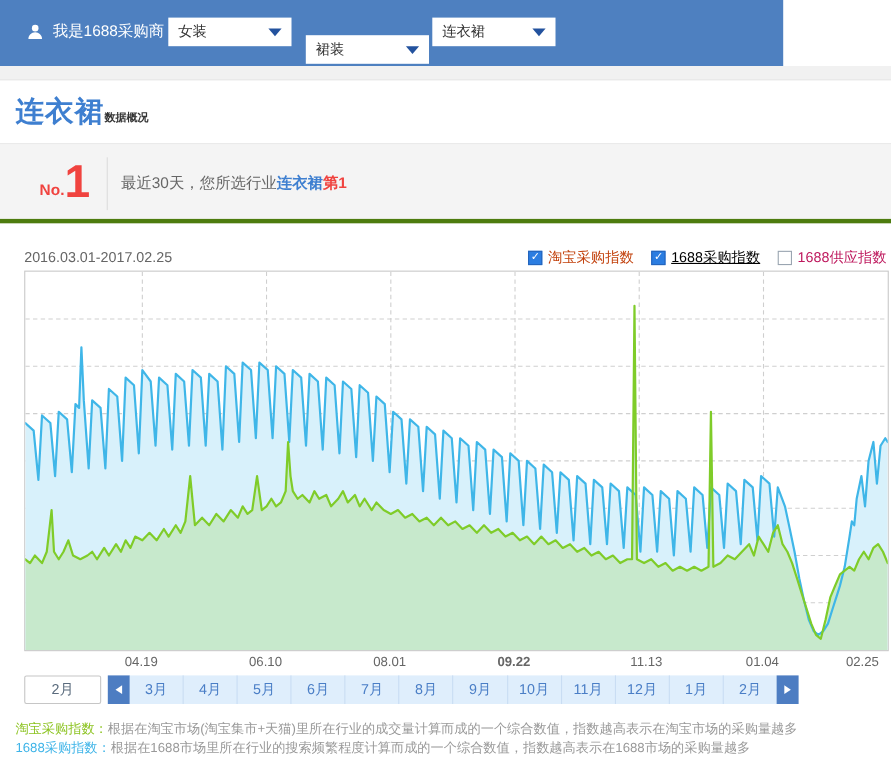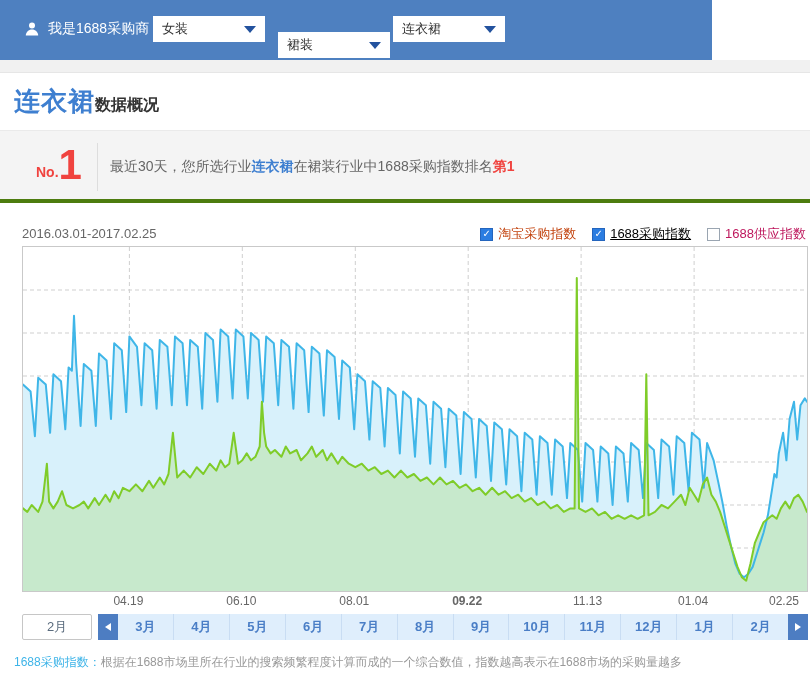--- a/index.html
+++ b/index.html
@@ -17,21 +17,21 @@
       font-size:13px;color:#333;cursor:pointer;}
   .dd .caret{width:0;height:0;border-left:6px solid transparent;border-right:6px solid transparent;
       border-top:7px solid #23529e;}
 
   .substrip{position:absolute;left:0;top:60px;width:810px;height:13px;background:#f1f1f1;
       border-bottom:1px solid #e6e6e6;box-sizing:border-box;}
 
   
   .title-row{position:absolute;left:14px;top:84px;display:flex;align-items:baseline;}
   .title-main{font-size:26px;font-weight:bold;color:#3e7fd0;letter-spacing:1px;}
-  .title-sub{font-size:16px;font-weight:bold;color:#333;}
+  .title-sub{font-size:10px;font-weight:bold;color:#333;}
 
   
   .banner{position:absolute;left:0;top:130px;width:810px;height:73px;background:#f4f4f4;
       border-top:1px solid #eaeaea;border-bottom:4px solid #4d7c0f;box-sizing:border-box;}
   .rank{position:absolute;left:36px;top:12px;display:flex;align-items:flex-end;color:#f0433f;}
   .rank .no{font-size:14px;font-weight:bold;margin-bottom:7px;}
   .rank .num{font-size:42px;font-weight:bold;line-height:44px;}
   .bdivider{position:absolute;left:97px;top:12px;width:1px;height:48px;background:#ddd;}
   .banner-text{position:absolute;left:110px;top:0;height:71px;display:flex;align-items:center;
       font-size:14px;color:#666;}
@@ -49,33 +49,33 @@
 
   
   .plot{position:absolute;left:22px;top:246px;width:784px;height:344px;
       border:1px solid #c9c9c9;}
   .plot svg{position:absolute;left:0;top:0;}
   .grid{stroke:#cfcfcf;stroke-width:1;stroke-dasharray:4 3;}
 
   .xlab{position:absolute;top:594px;width:44px;text-align:center;font-size:12px;color:#666;}
 
   
-  .monthbar{position:absolute;left:22px;top:614px;width:786px;height:26px;display:flex;}
+  .monthbar{position:absolute;left:22px;top:614px;width:704px;height:26px;display:flex;}
   .mcur{width:70px;height:26px;border:1px solid #c6c6c6;border-radius:2px;background:#fff;
       color:#5a6b7d;display:flex;align-items:center;justify-content:center;font-size:13px;
       box-sizing:border-box;margin-right:6px;cursor:pointer;}
   .mbtn{width:20px;height:26px;background:#4d7dc2;display:flex;align-items:center;
       justify-content:center;cursor:pointer;}
   .tri-l{width:0;height:0;border-top:4px solid transparent;border-bottom:4px solid transparent;
       border-right:6px solid #fff;}
   .tri-r{width:0;height:0;border-top:4px solid transparent;border-bottom:4px solid transparent;
       border-left:6px solid #fff;}
   .month-tabs{flex:1;display:flex;background:#dfeefc;height:26px;}
   .mtab{flex:1;display:flex;align-items:center;justify-content:center;font-size:13px;
-      color:#4a7ec6;cursor:pointer;font-weight:bold;}
+      color:#4a7ec6;cursor:pointer;}
   .mtab + .mtab{border-left:1px solid #c9ddf3;}
 
   
   .fnotes{position:absolute;left:14px;top:653px;font-size:12px;line-height:18px;}
   .fnote .txt{color:#999;}
 </style>
 </head>
 <body>
 
 <div class="header">
@@ -114,21 +114,20 @@
 
 <div class="banner">
   <div class="rank">
     <span class="no">No.</span>
     <span class="num">1</span>
   </div>
   <div class="bdivider"></div>
   <div class="banner-text">
     <span>最近30天，您所选行业</span>
       <span class="kw">连衣裙</span>
-      <span>在裙装行业中1688采购指数排名</span>
       <span class="rk">第1</span>
   </div>
 </div>
 
 <div class="date-range">2016.03.01-2017.02.25</div>
 <div class="legend">
     <span class="legend-item">
       <span class="cb on">✓</span>
       <span style="color: #c2410c;">淘宝采购指数</span>
     </span>
@@ -191,14 +190,15 @@
       <div class="mtab">12月</div>
       <div class="mtab">1月</div>
       <div class="mtab">2月</div>
     </div>
   <div class="mbtn">
     <span class="tri-r"></span>
   </div>
 </div>
 
 <div class="fnotes">
+    <div class="fnote"><span class="lab" style="color: rgb(140, 195, 32);">淘宝采购指数：</span><span class="txt">根据在淘宝市场(淘宝集市+天猫)里所在行业的成交量计算而成的一个综合数值，指数越高表示在淘宝市场的采购量越多</span></div>
     <div class="fnote"><span class="lab" style="color: rgb(62, 180, 232);">1688采购指数：</span><span class="txt">根据在1688市场里所在行业的搜索频繁程度计算而成的一个综合数值，指数越高表示在1688市场的采购量越多</span></div>
   </div>
 
 </body></html>

